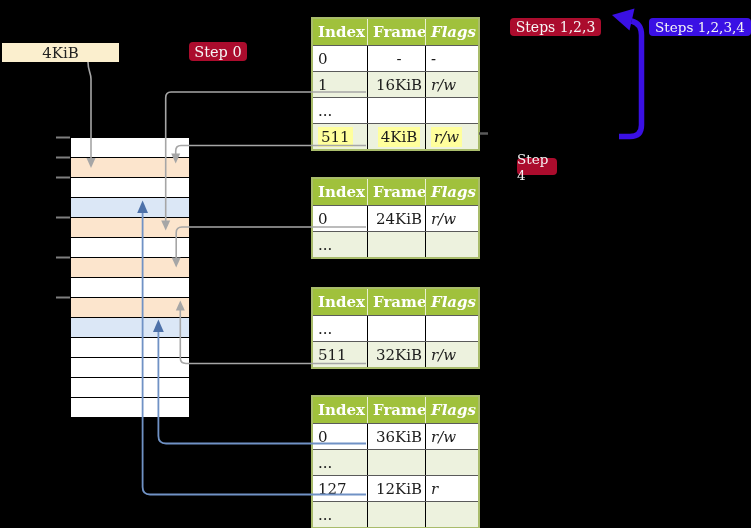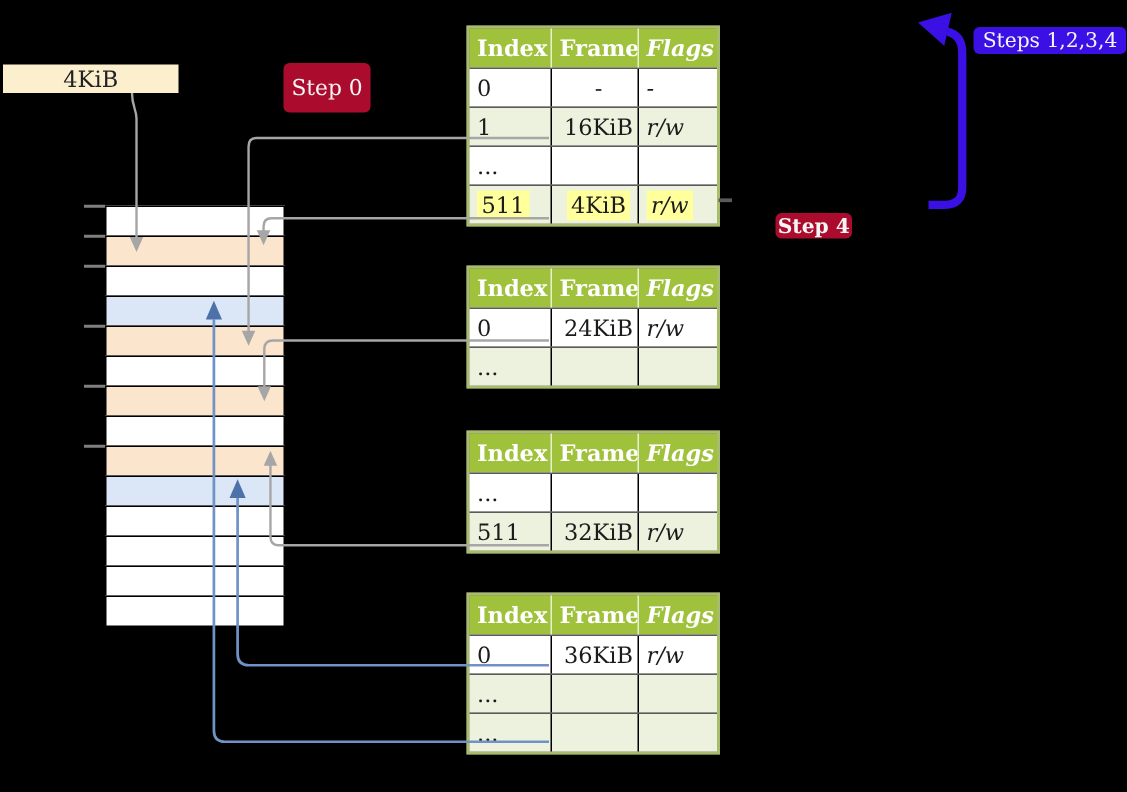--- a/index.html
+++ b/index.html
@@ -12,33 +12,33 @@
   html,body{margin:0;padding:0;background:#000;}
   .canvas{position:relative;width:751px;height:528px;background:#000;overflow:hidden;
           font-family:"DejaVu Serif",serif;}
   
   .lbl{position:absolute;display:flex;align-items:center;justify-content:center;}
   .cream{left:2px;top:43px;width:117px;height:19px;background:var(--label-cream);
          color:#222;font-size:15px;}
   .badge{color:#f5f5f5;border-radius:4px;}
   .bred{background:var(--badge-red);}
   .bblue{background:var(--badge-blue);}
-  .step0{left:189px;top:42px;width:58px;height:33px;font-size:14.5px;}
+  .step0{left:189px;top:42px;width:58px;height:19px;font-size:14.5px;}
   .steps123{left:510px;top:18px;width:91px;height:18px;font-size:14px;}
   .steps1234{left:649px;top:18px;width:102px;height:18px;font-size:13.5px;}
-  .step4{left:517px;top:142px;width:51px;height:17px;font-size:13.5px;font-weight:bold;}
+  .step4{left:517px;top:158px;width:40px;height:17px;font-size:13.5px;}
   
   .memory{position:absolute;left:70px;top:137px;width:120px;z-index:1;}
   .mrow{height:21px;margin-top:-1px;border:1px solid #000;box-sizing:border-box;background:#fff;}
   .mrow:first-child{margin-top:0;}
   .mrow.table{background:var(--frame-peach);}
   .mrow.page{background:var(--frame-blue);}
   
   .ptable{position:absolute;left:311px;width:165px;border:2px solid var(--table-border);
-          background:#737373;z-index:2;}
+          background:#eab308;z-index:2;}
   .t1{top:17px;} .t2{top:177px;} .t3{top:287px;} .t4{top:395px;}
   .row{display:flex;height:26px;box-sizing:border-box;border-top:1px solid #5a5a5a;background:#fff;}
   .row.head{border-top:none;background:var(--header-green);}
   .row.alt{background:var(--row-green);}
   .c1{width:54px;} .c2{width:58px;text-align:center;} .c3{width:51px;font-style:italic;}
   .td,.th{box-sizing:border-box;padding:3px 0 0 5px;font-size:15px;line-height:20px;
           overflow:hidden;white-space:nowrap;}
   .td{color:#1b1b1b;}
   .td.c2,.td.c3{border-left:1px solid #000;}
   .th{color:#fff;font-weight:bold;font-size:15px;}
@@ -55,20 +55,21 @@
   .bigh{fill:var(--badge-blue);stroke:none;}
   .stub{stroke:#5a5a5a;stroke-width:2.5;}
 </style>
 </head>
 <body>
 
 <div class="canvas">
 
   <div class="lbl cream">4KiB</div>
   <div class="lbl badge bred step0">Step 0</div>
+  <div class="lbl badge bred steps123">Steps 1,2,3</div>
   <div class="lbl badge bblue steps1234">Steps 1,2,3,4</div>
   <div class="lbl badge bred step4">Step 4</div>
 
   <div class="memory">
       <div class="mrow free"></div>
       <div class="mrow table"></div>
       <div class="mrow free"></div>
       <div class="mrow page"></div>
       <div class="mrow table"></div>
       <div class="mrow free"></div>
@@ -154,20 +155,25 @@
     </div>
     <div class="row">
       <div class="td c1">0</div>
       <div class="td c2">36KiB</div>
       <div class="td c3">r/w</div>
     </div>
     <div class="row alt">
       <div class="td c1">...</div>
       <div class="td c2"></div>
       <div class="td c3"></div>
+    </div>
+    <div class="row">
+      <div class="td c1">127</div>
+      <div class="td c2">12KiB</div>
+      <div class="td c3">r</div>
     </div>
     <div class="row alt">
       <div class="td c1">...</div>
       <div class="td c2"></div>
       <div class="td c3"></div>
     </div>
   </div>
 
   <svg class="overlay" width="751" height="528" viewBox="0 0 751 528">
 

